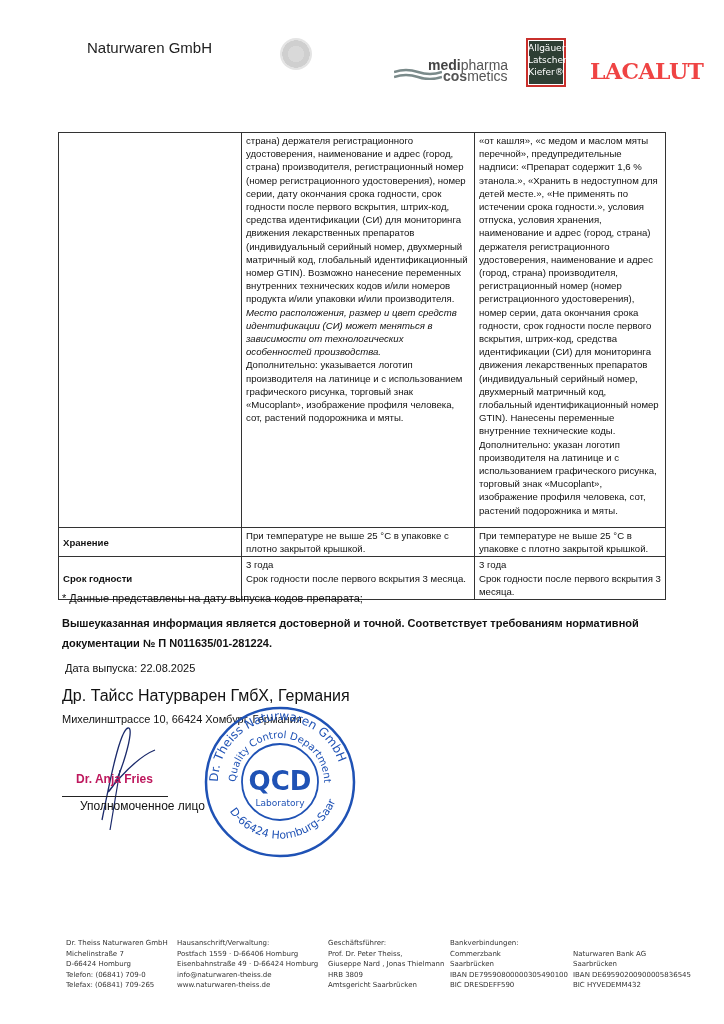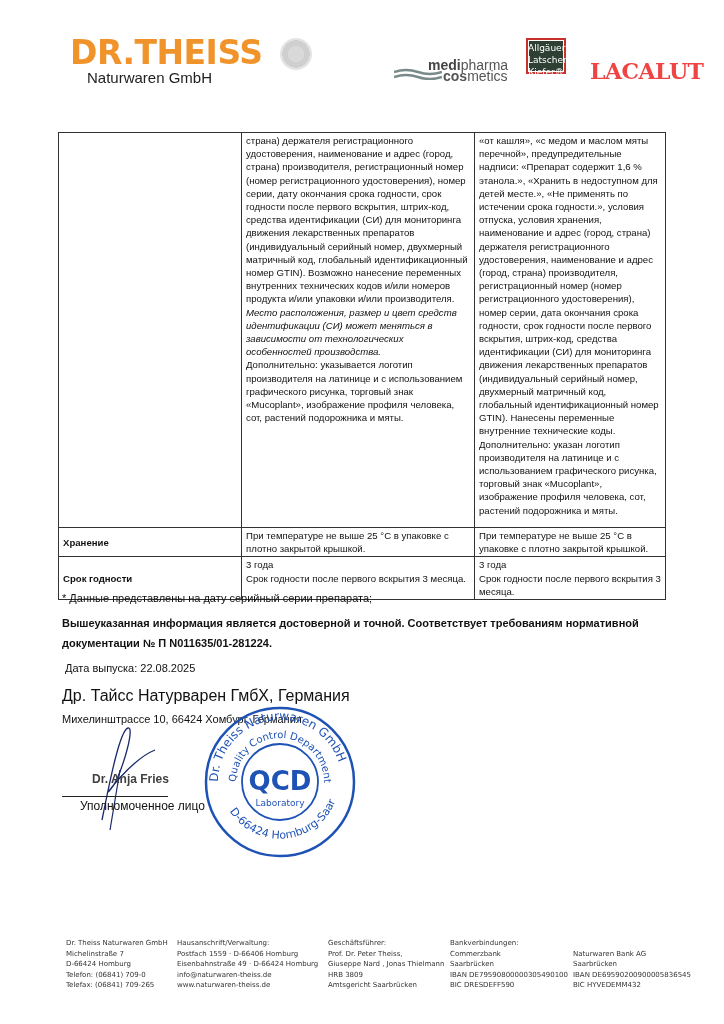--- a/index.html
+++ b/index.html
@@ -10,53 +10,52 @@
   
   .logo-theiss { left:70px; top:38px; }
   .logo-theiss .brand { font-family:"DejaVu Sans", sans-serif; font-weight:bold; font-size:33px; color:#f0932a; letter-spacing:-0.5px; line-height:30px; }
   .logo-theiss .sub { font-size:15px; color:#222; margin-top:1px;margin-left:17px; }
   .theiss-dots { left:280px; top:38px; width:32px; height:32px; border-radius:50%;
     background: radial-gradient(circle, #d9d9d9 0 35%, #cfcfcf 36% 60%, #e4e4e4 61% 100%); }
   .medi-top { left:428px; top:57px; font-size:14px; color:#555; }
   .medi-top b { color:#444; }
   .medi-bot { left:443px; top:68px; font-size:14px; color:#555; }
   .medi-wave { left:394px; top:68px; width:48px; height:12px; }
-  .logo-allg { left:526px; top:38px; width:40px; height:36px; background:#2e3f34; border:2px solid #c9302c; outline:1px solid #fff; outline-offset:-3px;
+  .logo-allg { left:526px; top:38px; width:40px; height:49px; background:#2e3f34; border:2px solid #c9302c; outline:1px solid #fff; outline-offset:-3px;
      color:#fff; font-size:9px; line-height:12px; text-align:center; padding-top:2px; box-sizing:border-box; font-family:"DejaVu Sans", sans-serif; }
   .logo-lacalut { left:590px; top:58px; font-family:"DejaVu Serif", serif; font-weight:bold; font-size:22px; color:#ef4444; letter-spacing:-0.5px; }
 
   
   table.spec { position:absolute; left:58px; top:132px; width:608px; border-collapse:collapse; font-size:9.6px; line-height:13.2px; }
   table.spec td { border:1px solid #333; vertical-align:top; padding:1px 4px; }
   table.spec td.c1 { width:174px; }
   table.spec td.c2 { width:224px; }
   table.spec td.label { vertical-align:middle; font-weight:bold; }
   .it { font-style:italic; }
   .top-row td { height:392px; }
 
   .note { left:62px; top:592px; font-size:11px; }
   .bold-stmt { left:62px; top:613px; font-size:11px; font-weight:bold; line-height:20px; width:600px; }
   .date { left:65px; top:662px; font-size:11px; }
   .company { left:62px; top:687px; font-size:16px; }
   .address { left:62px; top:713px; font-size:11px; }
 
-  .sig-name { left:92px; top:772px; font-size:12px; font-weight:bold; color:#404040; }
+  .sig-name { left:76px; top:772px; font-size:12px; font-weight:bold; color:#be185d; }
   .sig-line { left:62px; top:796px; width:106px; border-top:1px solid #222; }
   .sig-role { left:80px; top:799px; font-size:12px; }
   .signature { left:80px; top:720px; width:80px; height:110px; }
   .stamp { left:200px; top:702px; width:160px; height:160px; }
 
   .footer { top:938px; font-size:7px; line-height:10.5px; color:#333; font-family:"DejaVu Sans", sans-serif; }
   .f1 { left:66px; } .f2 { left:177px; } .f3 { left:328px; } .f4 { left:450px; } .f5 { left:573px; }
 </style>
 </head>
 <body>
 
 <div class="abs logo-theiss">
-  <div class="brand">DR.THEISS</div>
   <div class="sub">Naturwaren GmbH</div>
 </div>
 <div class="abs theiss-dots"></div>
 
 <svg class="abs medi-wave" viewBox="0 0 48 12">
   <path d="M0 4 Q12 0 24 4 T48 4" stroke="#7a8a8a" stroke-width="2.5" fill="none"></path>
   <path d="M0 9 Q12 5 24 9 T48 9" stroke="#7a8a8a" stroke-width="2.5" fill="none"></path>
 </svg>
 <div class="abs medi-top"><b>medi</b><span>pharma</span></div>
 <div class="abs medi-bot"><b>cos</b><span>metics</span></div>
@@ -91,21 +90,21 @@
       <div>Срок годности после первого вскрытия 3 месяца.</div>
     </td>
     <td>
       <div>3 года</div>
       <div>Срок годности после первого вскрытия 3 месяца.</div>
     </td>
   </tr>
 </tbody>
   </table>
 
-<div class="abs note">* Данные представлены на дату серийный серии препарата;</div>
+<div class="abs note">* Данные представлены на дату выпуска кодов препарата;</div>
 <div class="abs bold-stmt">Вышеуказанная информация является достоверной и точной. Соответствует требованиям нормативной документации № П N011635/01-281224.</div>
 <div class="abs date">Дата выпуска: 22.08.2025</div>
 <div class="abs company">Др. Тайсс Натурварен ГмбХ, Германия</div>
 <div class="abs address">Михелинштрассе 10, 66424 Хомбург, Германия</div>
 
 <svg class="abs signature" viewBox="0 0 80 110">
   <path d="M22 100 C30 60 40 10 48 8 C56 6 40 60 30 70 C22 80 50 40 75 30" stroke="#1b2a6b" stroke-width="1.3" fill="none"></path>
   <path d="M40 50 L30 110" stroke="#1b2a6b" stroke-width="1.2" fill="none"></path>
 </svg>
 <div class="abs sig-name">Dr. Anja Fries</div>

